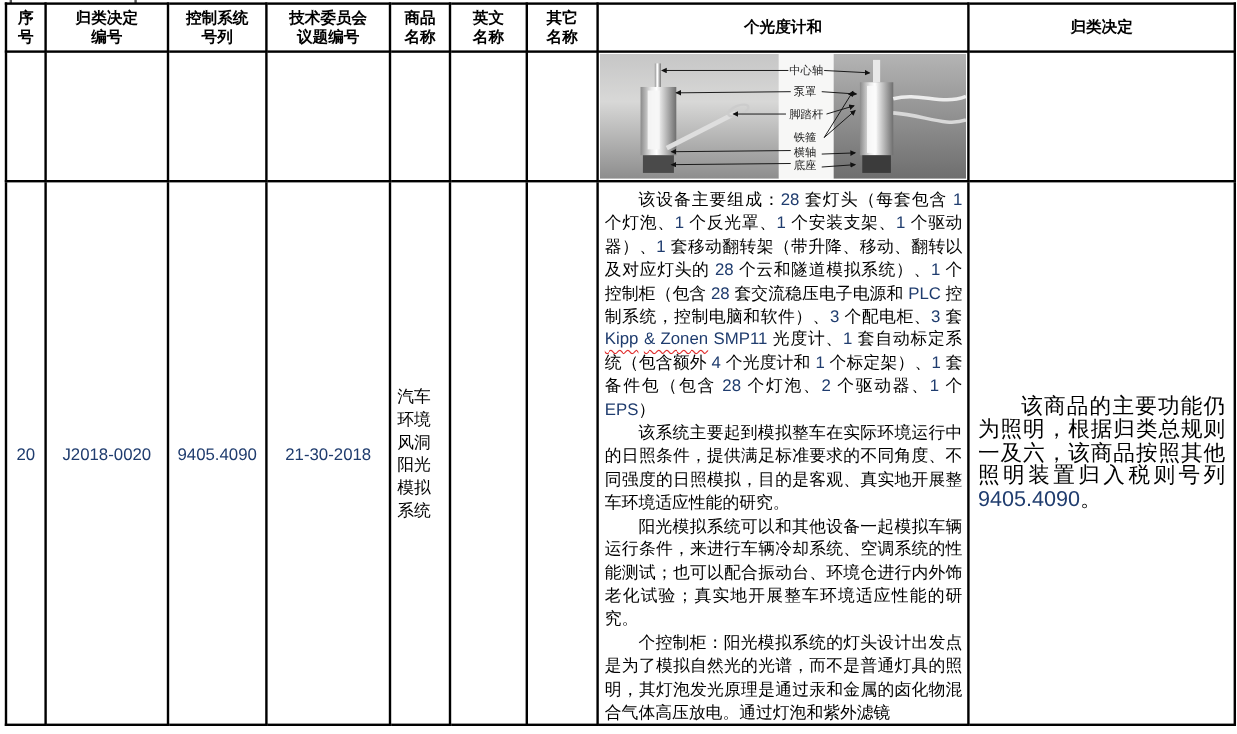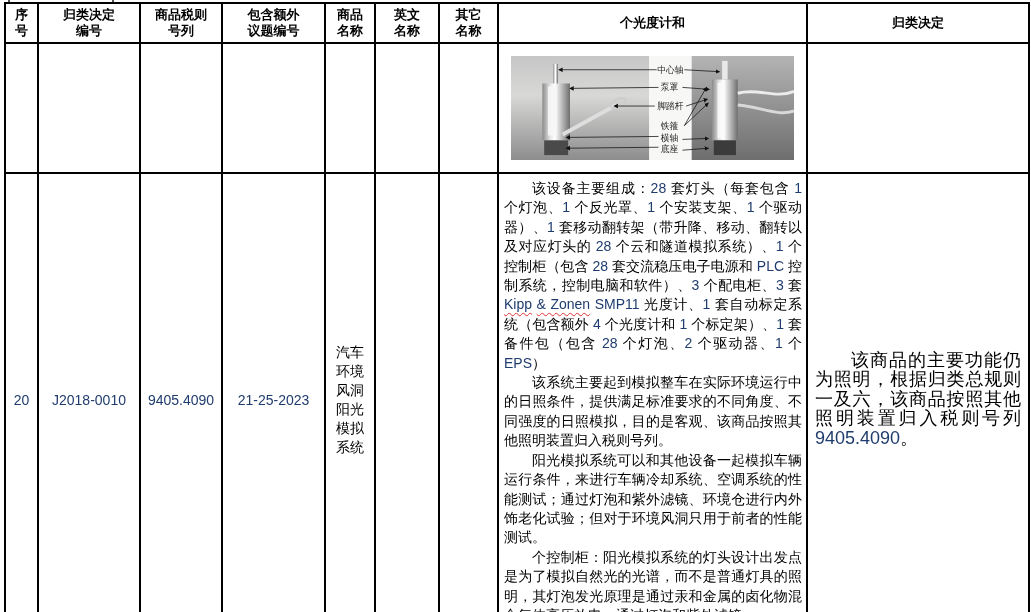--- a/index.html
+++ b/index.html
@@ -12,26 +12,26 @@
   table.cls {
     position:absolute; left:4px; top:2px; width:1024px;
     border-collapse:collapse; table-layout:fixed;
   }
   table.cls th, table.cls td { border:2px solid #000; }
   th.hd {
     height:40px; font-size:13px; font-weight:bold; line-height:16px;
     text-align:center; vertical-align:middle; white-space:pre-line; padding:2px 1px;
   }
   tr.img-row td { height:107px; }
-  td.photo-cell { padding:12px; vertical-align:top; }
+  td.photo-cell { padding:1px; vertical-align:top; }
   td.photo-cell svg { display:block; }
   tr.data-row td { height:441px; vertical-align:middle; }
   td.c { text-align:center; font-size:14px; }
   .latin { color:#1f3c6e; }
-  td.prod-name { font-size:14px; line-height:19px; text-align:center; padding:0 5px; }
+  td.prod-name { font-size:14px; line-height:19px; text-align:left; padding:0 5px; }
   td.desc {
     vertical-align:top; text-align:justify;
     font-size:14px; line-height:19.4px; padding:5px 4px 0 5px;
   }
   td.decision {
     vertical-align:middle; text-align:justify;
     font-size:18px; line-height:19.5px; padding:0 7px;
   }
   .para { text-indent:2em; }
   .num { color:#1f3c6e; }
@@ -60,23 +60,23 @@
         <col style="width:309px">
         <col style="width:222px">
     </colgroup>
 
     <tbody>
         <tr>
       <th class="hd">序
 号</th>
       <th class="hd">归类决定
 编号</th>
-      <th class="hd">商品税则
+      <th class="hd">控制系统
 号列</th>
-      <th class="hd">包含额外
+      <th class="hd">技术委员会
 议题编号</th>
       <th class="hd">商品
 名称</th>
       <th class="hd">英文
 名称</th>
       <th class="hd">其它
 名称</th>
       <th class="hd">个光度计和</th>
       <th class="hd">归类决定</th>
     </tr>
@@ -161,30 +161,30 @@
             <text class="plabel" x="172" y="87">横轴</text>
             <text class="plabel" x="172" y="98">底座</text>
           </g>
         </svg>
       </td>
       <td></td>
     </tr>
 
     <tr class="data-row">
       <td class="c latin">20</td>
-      <td class="c latin">J2018-0010</td>
+      <td class="c latin">J2018-0020</td>
       <td class="c latin">9405.4090</td>
-      <td class="c latin">21-25-2023</td>
+      <td class="c latin">21-30-2018</td>
       <td class="prod-name">汽车环境风洞阳光模拟系统</td>
       <td class="c"></td>
       <td class="c"></td>
       <td class="desc">
             <div class="para"><span>该设备主要组成：</span><span class="num">28</span><span> 套灯头（每套包含 </span><span class="num">1</span><span> 个灯泡、</span><span class="num">1</span><span> 个反光罩、</span><span class="num">1</span><span> 个安装支架、</span><span class="num">1</span><span> 个驱动器）、</span><span class="num">1</span><span> 套移动翻转架（带升降、移动、翻转以及对应灯头的 </span><span class="num">28</span><span> 个云和隧道模拟系统）、</span><span class="num">1</span><span> 个控制柜（包含 </span><span class="num">28</span><span> 套交流稳压电子电源和 </span><span class="num">PLC</span><span> 控制系统，控制电脑和软件）、</span><span class="num">3</span><span> 个配电柜、</span><span class="num">3</span><span> 套 </span><span class="num misspell">Kipp</span><span class="num"> </span><span class="num misspell">&amp; Zonen</span><span class="num"> SMP11</span><span> 光度计、</span><span class="num">1</span><span> 套自动标定系统（包含额外 </span><span class="num">4</span><span> 个光度计和 </span><span class="num">1</span><span> 个标定架）、</span><span class="num">1</span><span> 套备件包（包含 </span><span class="num">28</span><span> 个灯泡、</span><span class="num">2</span><span> 个驱动器、</span><span class="num">1</span><span> 个 </span><span class="num">EPS</span><span>）</span></div>
-            <div class="para"><span>该系统主要起到模拟整车在实际环境运行中的日照条件，提供满足标准要求的不同角度、不同强度的日照模拟，目的是客观、该商品按照其他照明装置归入税则号列。</span></div>
-            <div class="para"><span>阳光模拟系统可以和其他设备一起模拟车辆运行条件，来进行车辆冷却系统、空调系统的性能测试；通过灯泡和紫外滤镜、环境仓进行内外饰老化试验；但对于环境风洞只用于前者的性能测试。</span></div>
+            <div class="para"><span>该系统主要起到模拟整车在实际环境运行中的日照条件，提供满足标准要求的不同角度、不同强度的日照模拟，目的是客观、真实地开展整车环境适应性能的研究。</span></div>
+            <div class="para"><span>阳光模拟系统可以和其他设备一起模拟车辆运行条件，来进行车辆冷却系统、空调系统的性能测试；也可以配合振动台、环境仓进行内外饰老化试验；真实地开展整车环境适应性能的研究。</span></div>
             <div class="para"><span>个控制柜：阳光模拟系统的灯头设计出发点是为了模拟自然光的光谱，而不是普通灯具的照明，其灯泡发光原理是通过汞和金属的卤化物混合气体高压放电。通过灯泡和紫外滤镜</span></div>
           </td>
       <td class="decision">
             <div class="para"><span>该商品的主要功能仍为照明，根据归类总规则一及六，该商品按照其他照明装置归入税则号列 </span><span class="num">9405.4090</span><span>。</span></div>
           </td>
     </tr>
   </tbody>
     </table>
 </div>
 

